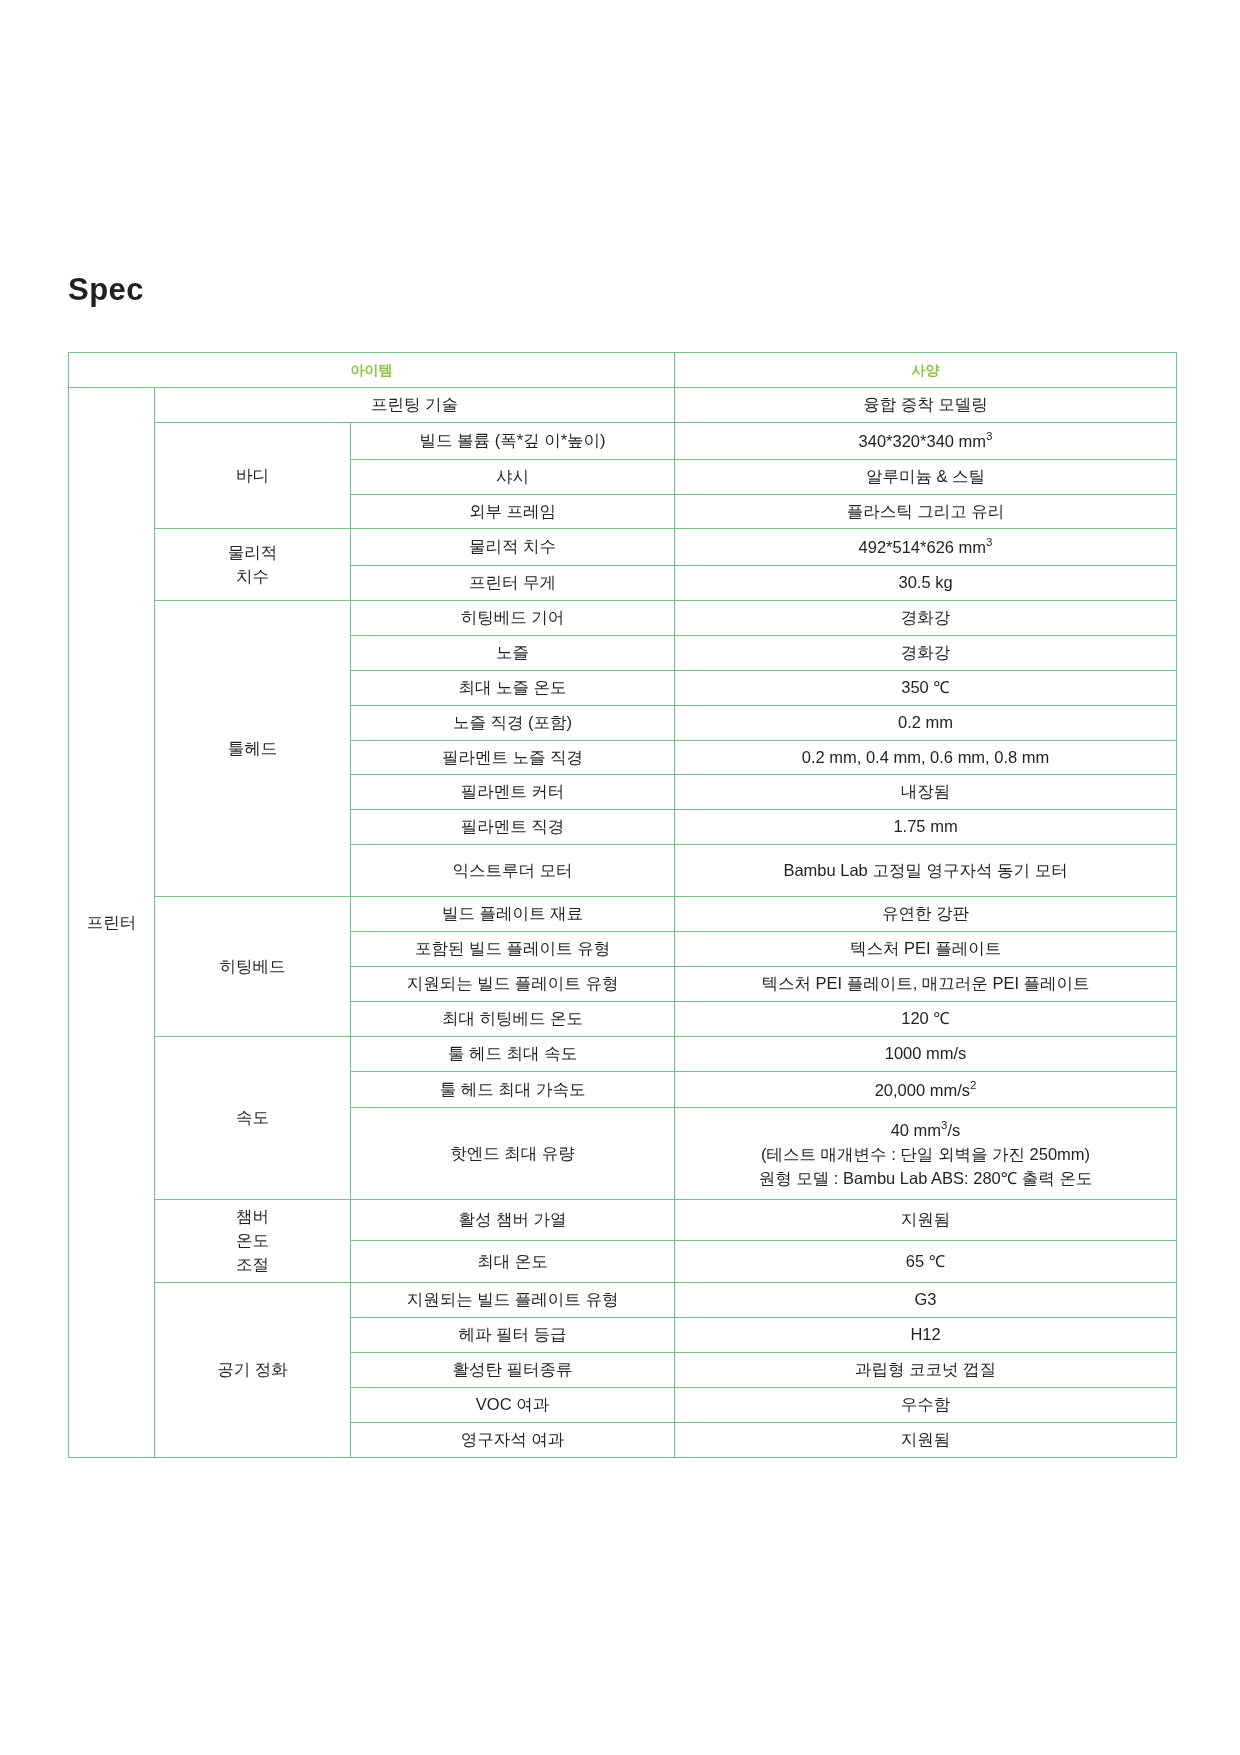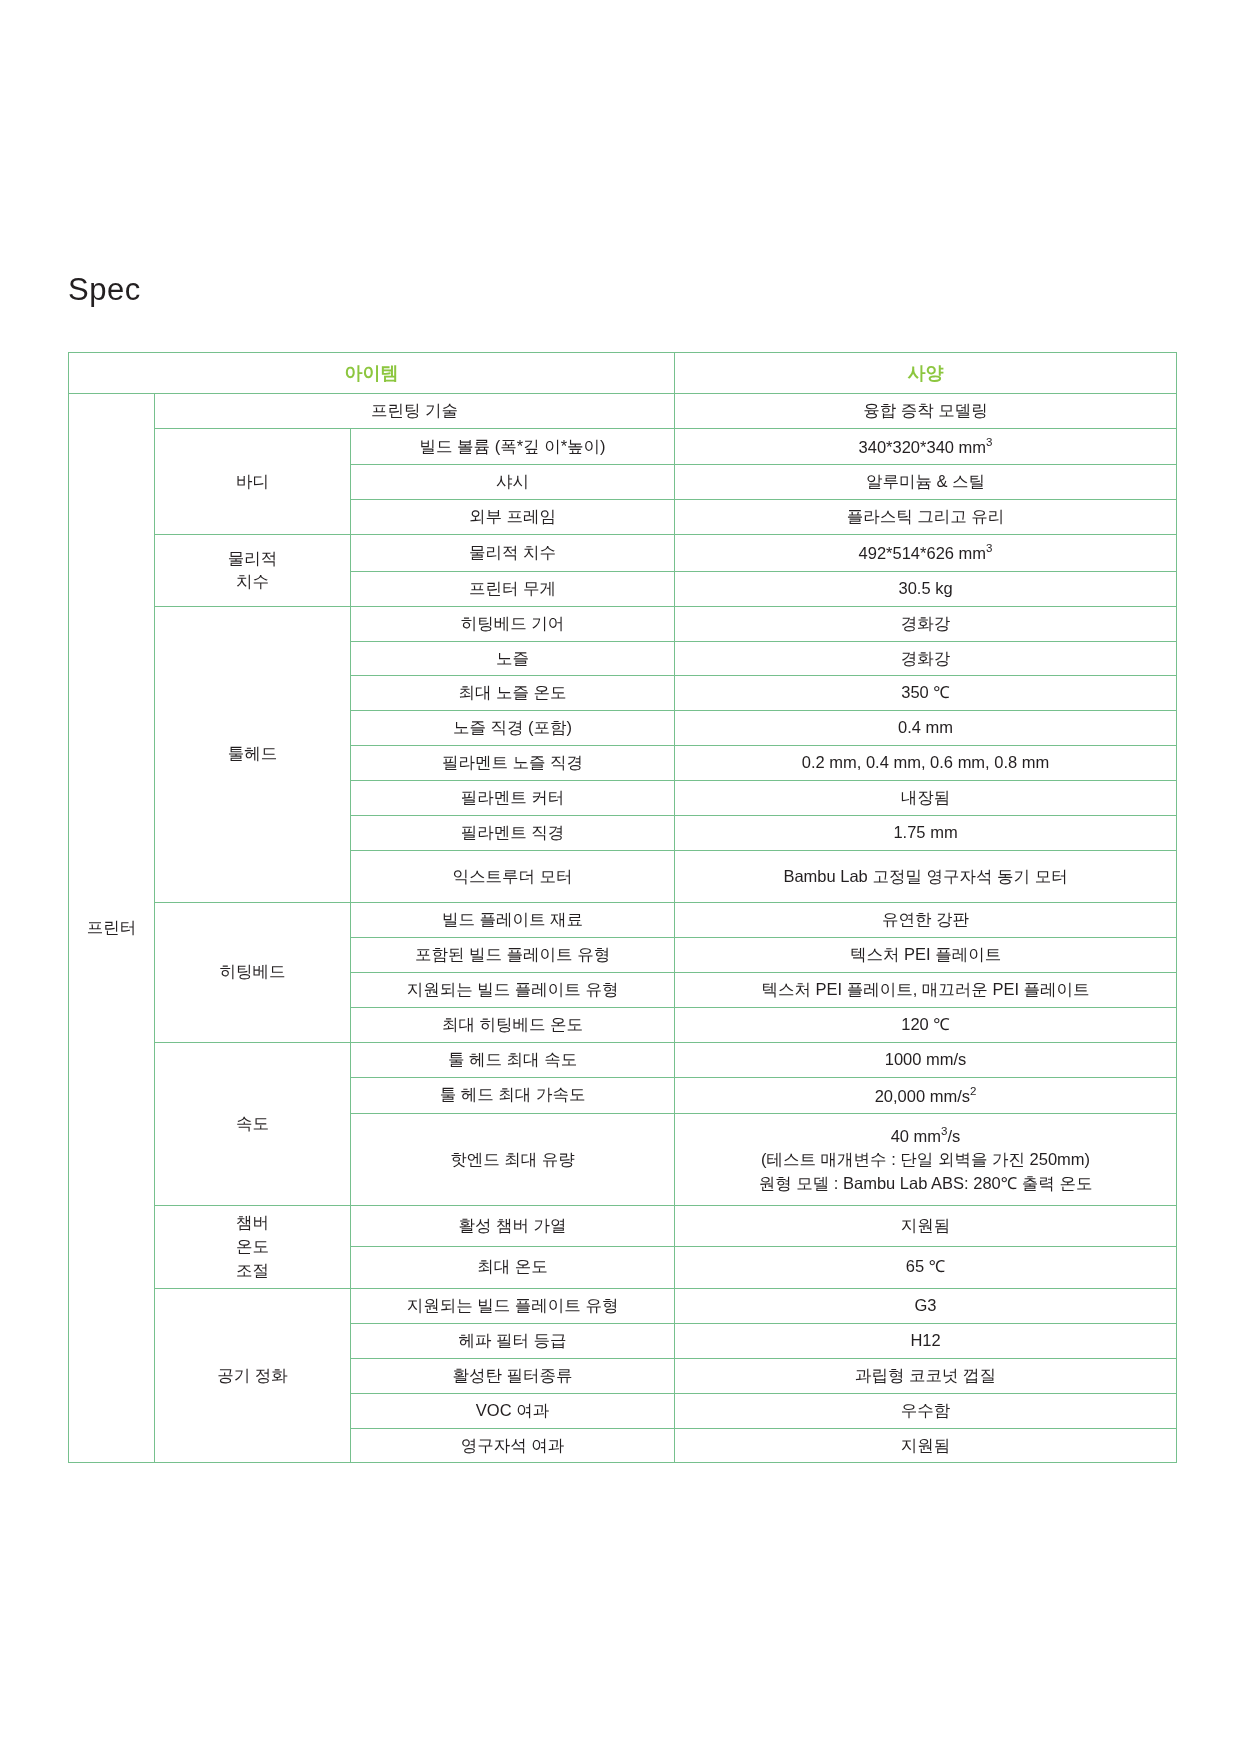--- a/index.html
+++ b/index.html
@@ -18,21 +18,21 @@
     position: absolute;
     left: 0; top: 0;
     width: 1240px;
     height: 1755px;
   }
   .title {
     position: absolute;
     left: 68px;
     top: 272px;
     font-size: 31px;
-    font-weight: normal;
+    font-weight: bold;
     letter-spacing: 0.5px;
     color: #231f20;
   }
   table.spec {
     position: absolute;
     left: 68px;
     top: 352px;
     width: 1108px;
     border-collapse: collapse;
     table-layout: fixed;
@@ -48,21 +48,21 @@
     text-align: center;
     vertical-align: middle;
     padding: 5px 4px;
     line-height: 1.45;
     font-weight: normal;
     color: #231f20;
   }
   table.spec th {
     color: #8cc63f;
     font-weight: bold;
-    font-size: 18px;
+    font-size: 14px;
     padding: 7px 8px;
   }
   .rot {
     white-space: nowrap;
   }
   .multiline {
     line-height: 1.55;
   }
   sup {
     font-size: 0.7em;
@@ -162,21 +162,21 @@
       <tr>
         <td>노즐</td>
         <td>경화강</td>
       </tr>
       <tr>
         <td>최대 노즐 온도</td>
         <td>350 ℃</td>
       </tr>
       <tr>
         <td>노즐 직경 (포함)</td>
-        <td>0.4 mm</td>
+        <td>0.2 mm</td>
       </tr>
       <tr>
         <td>필라멘트 노즐 직경</td>
         <td>0.2 mm, 0.4 mm, 0.6 mm, 0.8 mm</td>
       </tr>
       <tr>
         <td>필라멘트 커터</td>
         <td>내장됨</td>
       </tr>
       <tr>

